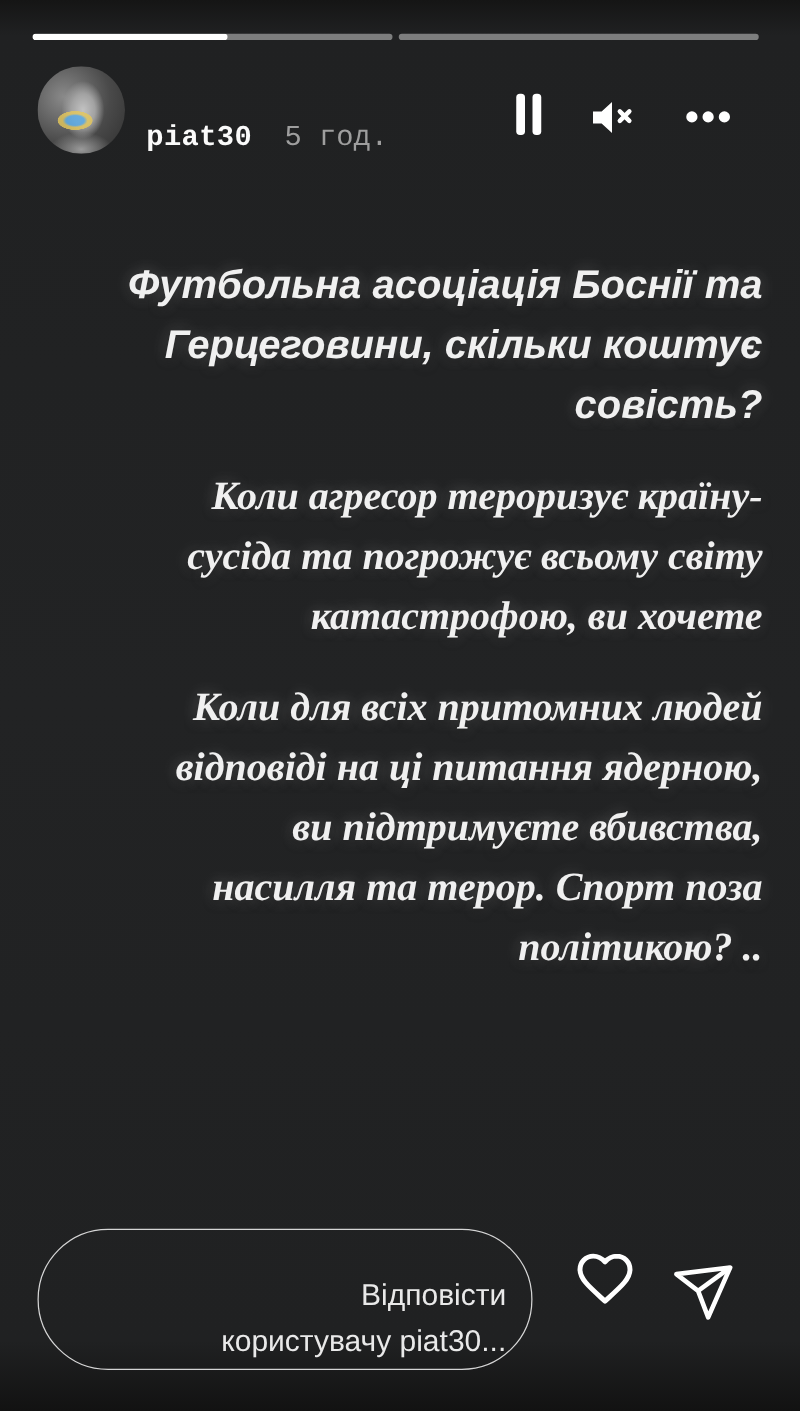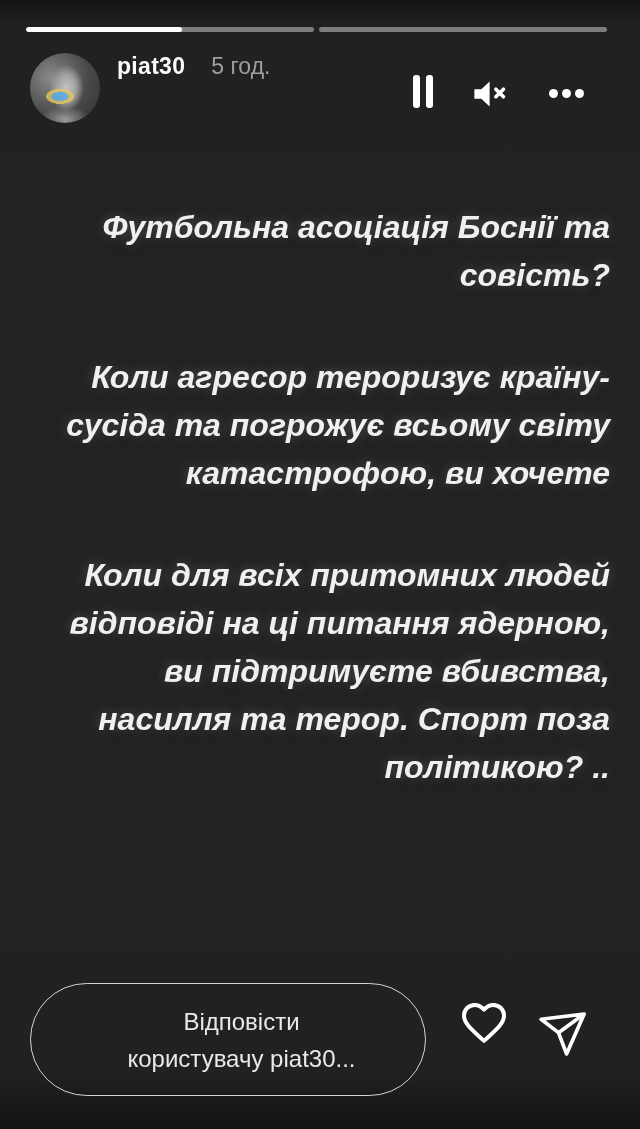--- a/index.html
+++ b/index.html
@@ -20,21 +20,21 @@
     position:absolute; left:26px; top:27px; width:581px; height:5px;
     display:flex; gap:5px;
   }
   .progress-seg {
     flex:1; height:5px; border-radius:3px;
     background:rgba(255,255,255,0.42); overflow:hidden;
   }
   .progress-fill { height:100%; background:#ffffff; border-radius:3px; }
 
   
-  .header { position:absolute; left:30px; top:53px; display:flex; align-items:flex-start; }
+  .header { position:absolute; left:30px; top:53px; display:flex; align-items:flex-end;font-family:Liberation Mono, monospace; }
   .avatar {
     width:70px; height:70px; border-radius:50%; flex:0 0 auto;
     background:
       radial-gradient(ellipse 26% 14% at 43% 62%, rgba(90,170,230,0.85) 0 40%, rgba(230,200,90,0.8) 55% 75%, rgba(0,0,0,0) 78%),
       radial-gradient(ellipse 34% 46% at 52% 50%, #c2c2c2 0%, #a2a2a2 40%, rgba(110,110,110,0) 72%),
       radial-gradient(ellipse 55% 30% at 50% 95%, #9a9a9a 0%, rgba(80,80,80,0) 65%),
       radial-gradient(circle at 30% 35%, #8a8a8a 0%, #4a4a4a 55%, #2e2e2e 100%);
     overflow:hidden;
   }
   .user-line { display:flex; align-items:baseline; margin-left:17px; }
@@ -54,29 +54,29 @@
 
   
   .story-text {
     position:absolute; left:30px; right:30px; top:203px;
     text-align:right; color:#f0f0f0;
     font-weight:bold; font-style:italic;
     font-size:32px; line-height:48px;
     text-shadow:0 0 12px rgba(255,255,255,0.28), 0 2px 8px rgba(0,0,0,0.6);
   }
   .para { }
-  .para + .para { margin-top:54px; }
+  .para + .para { margin-top:25px;font-family:Liberation Serif, serif; }
   .line { white-space:nowrap; }
 
   
   .reply-input {
     position:absolute; left:30px; top:983px; width:396px; height:113px;
     border:1.5px solid rgba(244,244,244,0.85); border-radius:57px;
     background:transparent; cursor:text;
-    padding:19px 20px 0 47px; text-align:center;
+    padding:34px 20px 0 47px; text-align:right;
   }
   .reply-input .ph-line {
     color:#e9e9e9; font-size:24px; line-height:37px; white-space:nowrap;
   }
   .icon-button {
     position:absolute; background:none; border:none; padding:0; cursor:pointer;
   }
   .like-button { left:459px; top:997px; width:50px; height:50px; }
   .share-button { left:539px; top:1010px; width:52px; height:52px; }
   .share-button svg { transform:rotate(-7deg); }
@@ -124,20 +124,21 @@
           <span></span>
           <span></span>
           <span></span>
         </span>
     </button>
   </div>
 
   <div class="story-text">
     <div class="para">
       <div class="line">Футбольна асоціація Боснії та</div>
+      <div class="line">Герцеговини, скільки коштує</div>
       <div class="line">совість?</div>
     </div>
     <div class="para">
       <div class="line">Коли агресор тероризує країну-</div>
       <div class="line">сусіда та погрожує всьому світу</div>
       <div class="line">катастрофою, ви хочете</div>
     </div>
     <div class="para">
       <div class="line">Коли для всіх притомних людей</div>
       <div class="line">відповіді на ці питання ядерною,</div>

